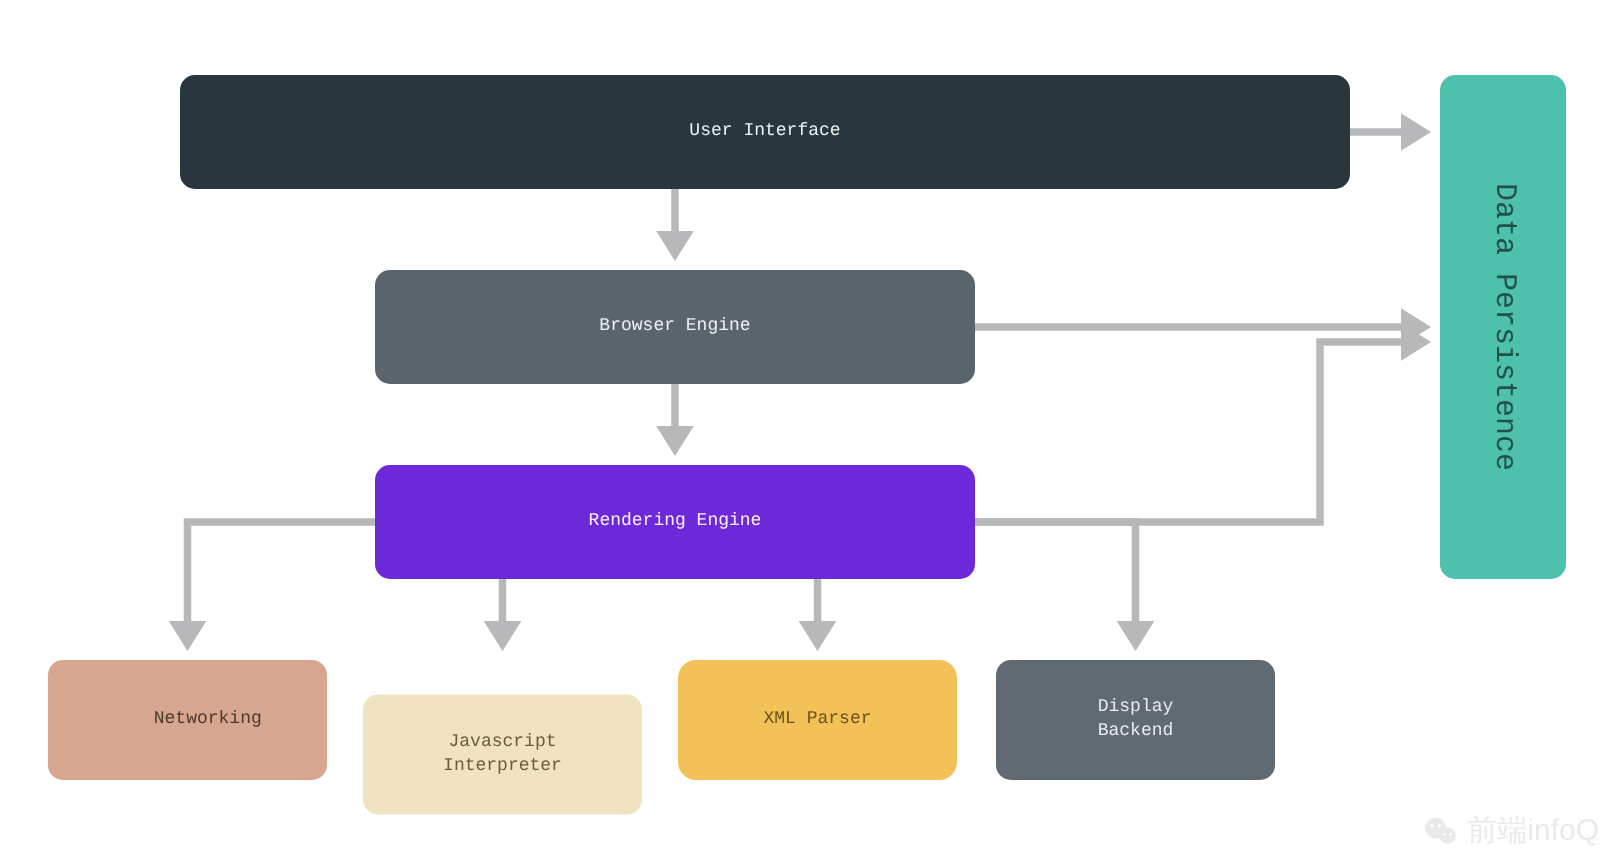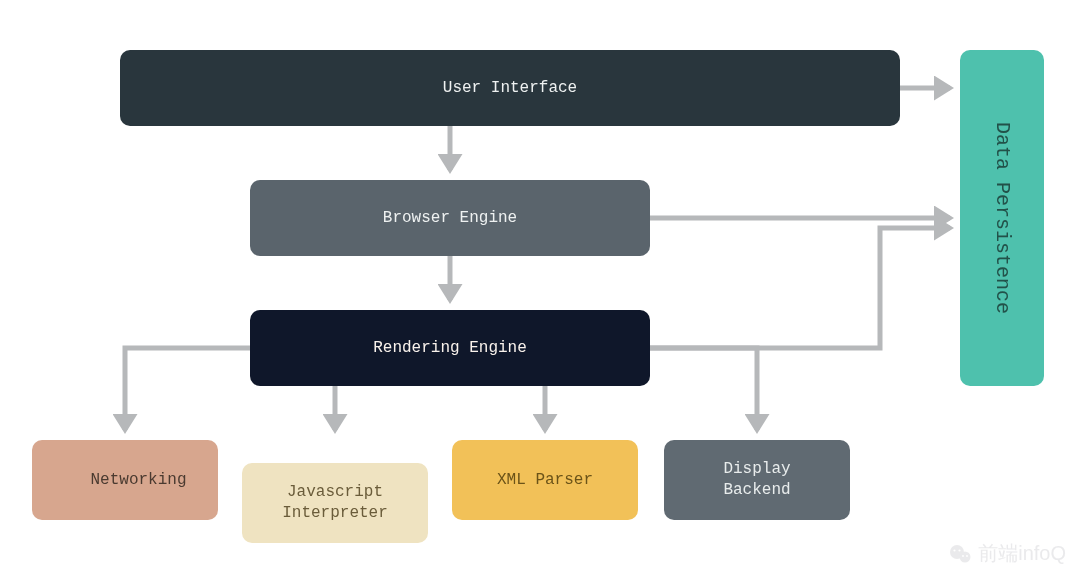--- a/index.html
+++ b/index.html
@@ -11,47 +11,47 @@
     position: relative;
     overflow: hidden;
   }
   .box {
     position: absolute;
     border-radius: 10px;
     display: flex;
     align-items: center;
     justify-content: center;
     text-align: center;
-    font-size: 16px;
+    font-size: 12px;
     line-height: 1.3;
     padding: 6px 10px;
   }
   .box-ui {
     left: 120px; top: 50px; width: 780px; height: 76px;
     background: #29363d; color: #eef1f1;
   }
   .box-be {
     left: 250px; top: 180px; width: 400px; height: 76px;
     background: #5a646c; color: #eef1f1; font-family: Liberation Mono, monospace;
   }
   .box-re {
     left: 250px; top: 310px; width: 400px; height: 76px;
-    background: #0f172a; color: #f9f2ec;
+    background: #6d28d9; color: #f9f2ec;
   }
   .box-net {
     left: 32px; top: 440px; width: 186px; height: 80px;
     background: #d7a68e; color: #4a3a30; padding-left: 37px;
   }
   .box-js {
     left: 242px; top: 440px; width: 186px; height: 80px;
     background: #efe3c1; color: #6a5c3a; margin-top: 23px;
   }
   .box-xml {
     left: 452px; top: 440px; width: 186px; height: 80px;
-    background: #f2c158; color: #6b5318;
+    background: #f2c158; color: #6b5318; border-radius: 12px;
   }
   .box-db {
     left: 664px; top: 440px; width: 186px; height: 80px;
     background: #606a72; color: #e8ecec;
   }
   .box-dp {
     left: 960px; top: 50px; width: 84px; height: 336px;
     background: #4ec1ad; color: #225149;
     writing-mode: vertical-rl;
     text-orientation: mixed;

